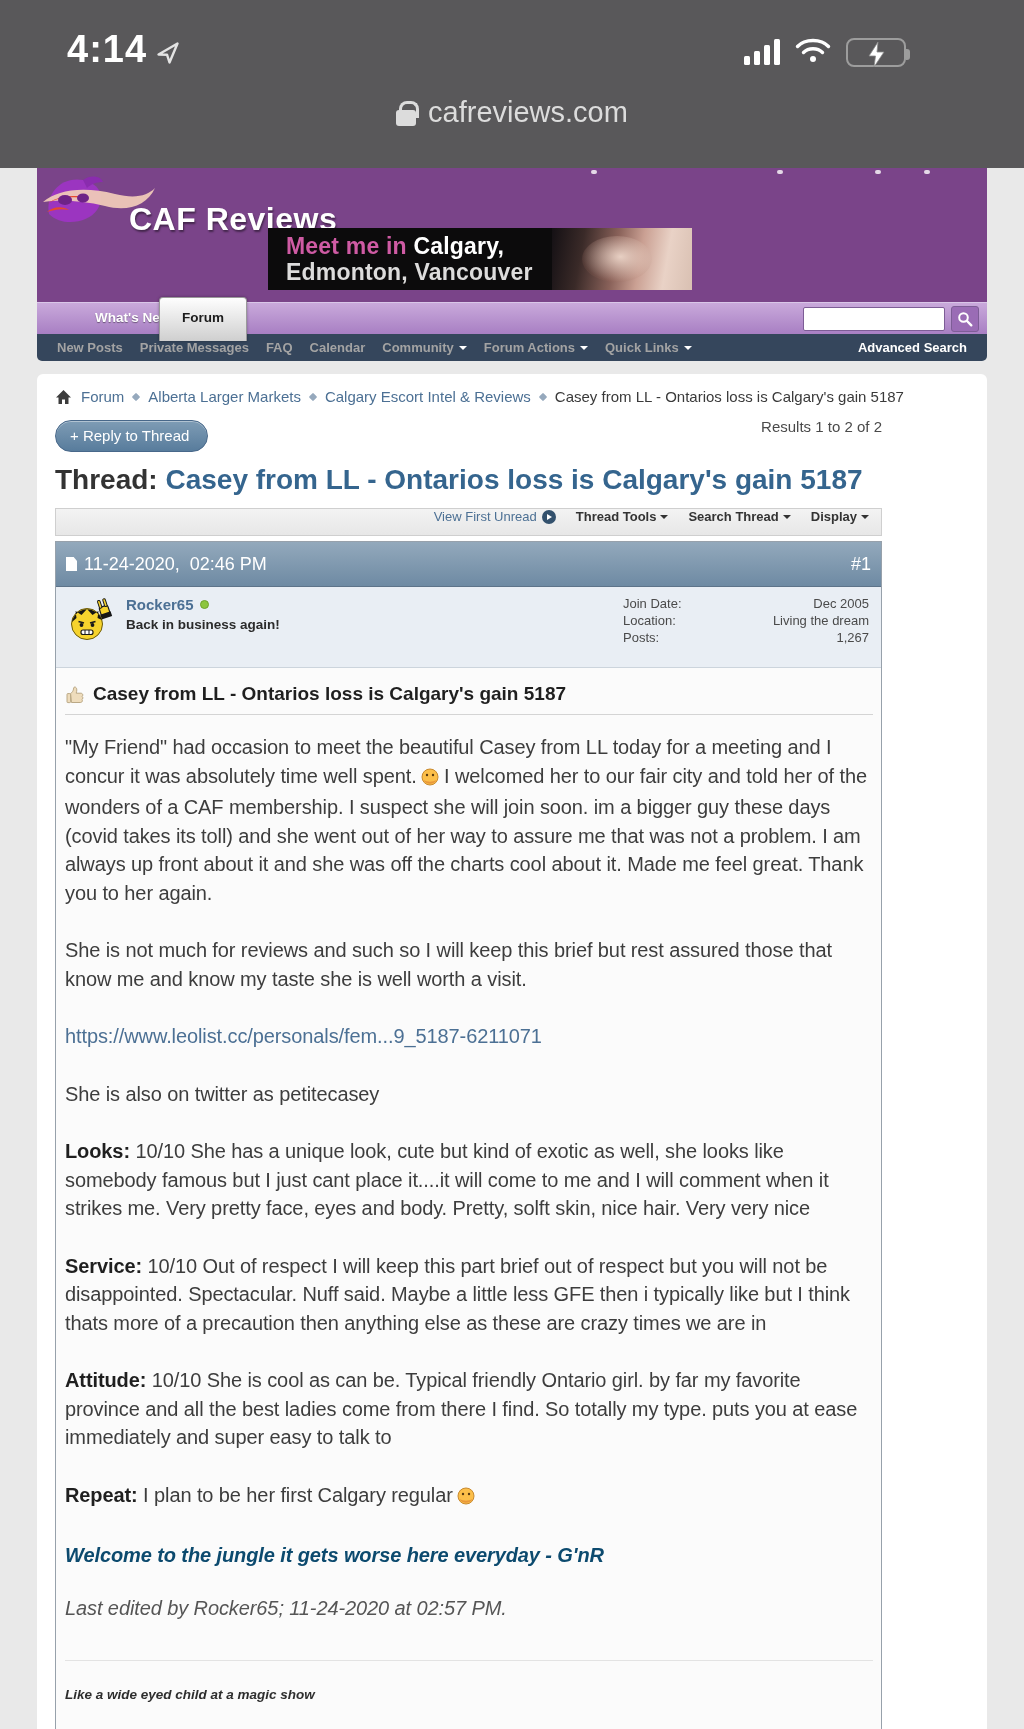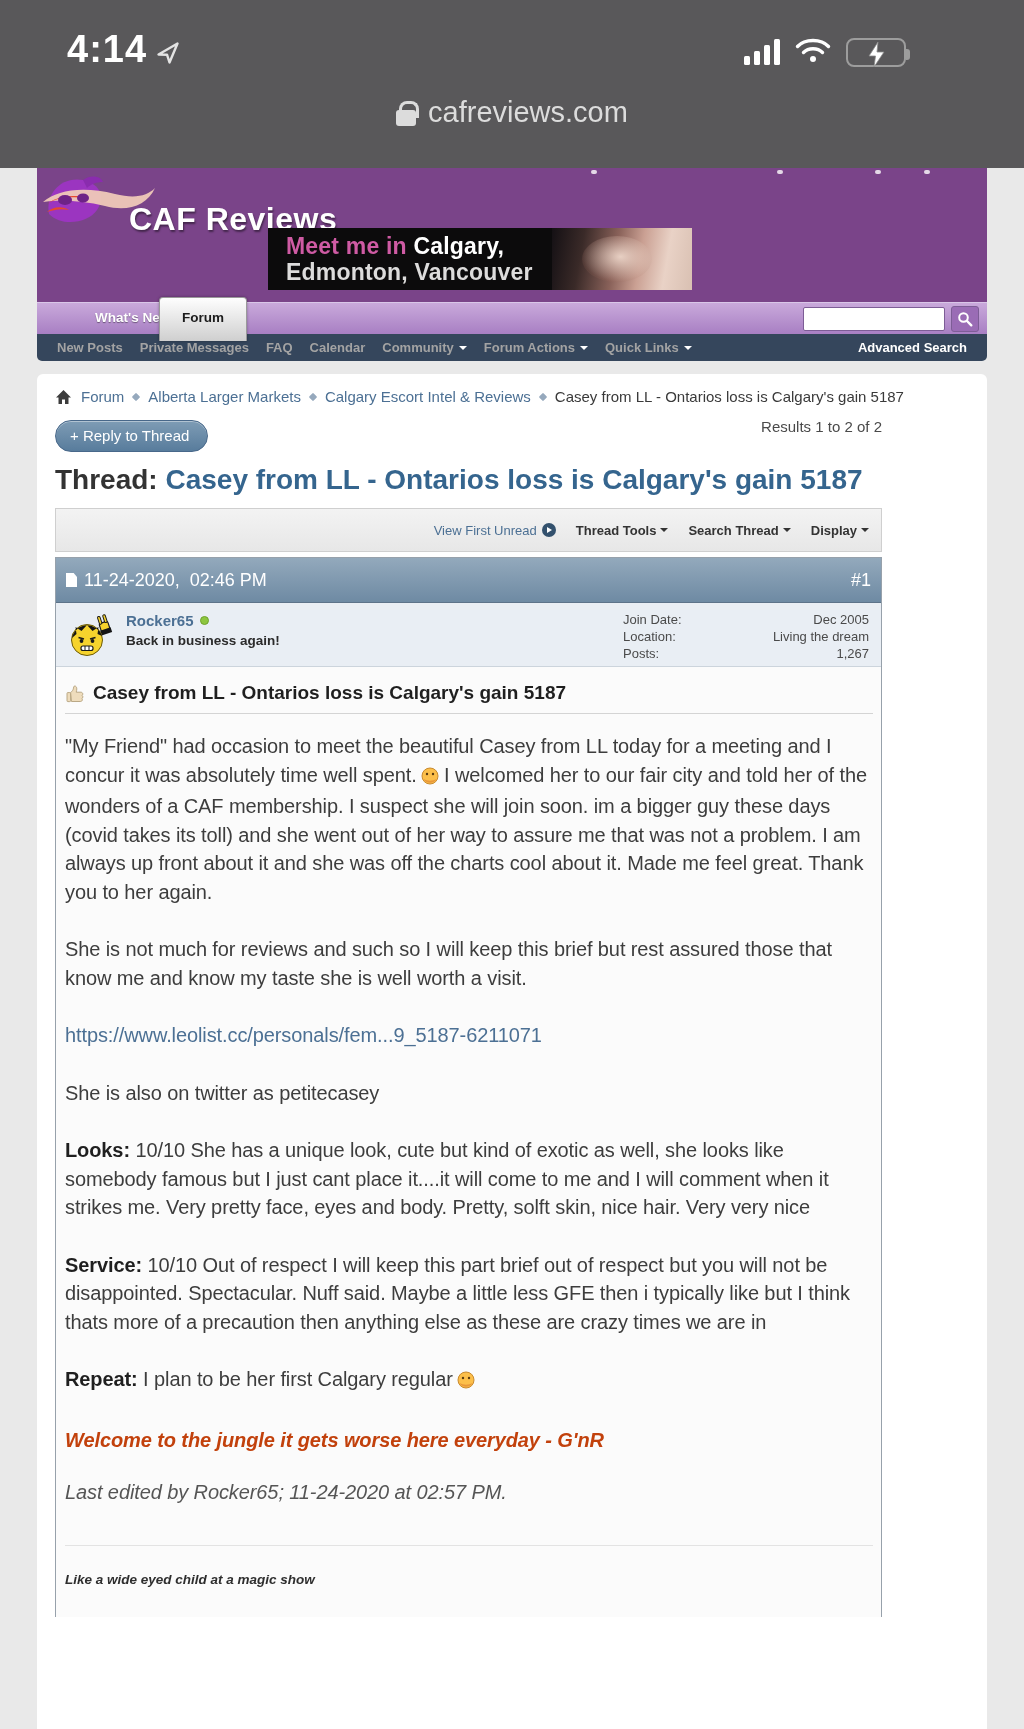--- a/index.html
+++ b/index.html
@@ -68,51 +68,51 @@
   .crumb-sep { width:6px; height:6px; background:#96a9bd; transform:rotate(45deg); border-radius:1px; flex:0 0 auto; }
 
   .replyrow { position:relative; margin-top:13px; height:36px; }
   .reply-btn { position:absolute; left:0; top:2px; padding:6px 18px 7px 14px; background:linear-gradient(#7e9cb5,#587c9c);
     border:1px solid #48688a; border-radius:16px; color:#fff; font-size:15px; box-shadow:inset 0 1px 0 rgba(255,255,255,.4); cursor:pointer; }
   .results { position:absolute; right:0; top:0; color:#4a4a4a; font-size:15px; }
 
   .threadtitle { margin-top:10px; font-size:28px; font-weight:bold; color:#333; }
   .threadtitle .t-link { color:#35658e; cursor:pointer; }
 
-  .toolbar { margin-top:12px; height:44px; background:linear-gradient(#f3f3f3,#e7e7e7); border:1px solid #cfcfcf;
-    display:flex; align-items:center; justify-content:flex-end; gap:20px; padding:0 12px; font-size:13px; color:#333; }
+  .toolbar { margin-top:12px; height:28px; background:linear-gradient(#f3f3f3,#e7e7e7); border:1px solid #cfcfcf;
+    display:flex; align-items:flex-start; justify-content:flex-end; gap:20px; padding:0 12px; font-size:13px; color:#333; }
   .tb-link { color:#4c7094; display:flex; align-items:center; gap:5px; cursor:pointer; }
   .vfu-icon { width:14px; height:14px; border-radius:50%; background:#33516d; position:relative; display:inline-block; }
   .vfu-icon:before { content:""; position:absolute; left:5px; top:4px; border:3.5px solid transparent; border-left:5px solid #fff; }
   .tb-item { font-weight:bold; display:flex; align-items:center; gap:4px; cursor:pointer; }
 
   .post { margin-top:5px; border:1px solid #97a1ab; border-bottom:none; }
   .post-header { height:45px; background:linear-gradient(#93a9bc,#6e8aa3); border-bottom:1px solid #5d7389;
     display:flex; align-items:center; padding:0 10px; color:#fff; font-size:18px; }
   .doc-icon { width:11px; height:14px; background:#fff; clip-path:polygon(0 0,70% 0,100% 28%,100% 100%,0 100%); margin-right:7px; }
   .post-date { white-space:pre; }
   .post-num { margin-left:auto; font-size:18px; }
 
-  .userrow { background:#e9eef4; border-bottom:1px solid #ccd4dc; display:flex; padding:9px 12px 5px 12px; }
+  .userrow { background:#e9eef4; border-bottom:1px solid #ccd4dc; display:flex; padding:9px 12px 22px 12px; }
   .avatar { width:46px; height:46px; flex:0 0 auto; }
   .uinfo { margin-left:12px; }
   .uname { color:#4c7094; font-weight:bold; font-size:15px; display:flex; align-items:center; gap:6px; cursor:pointer; }
   .online-dot { width:9px; height:9px; border-radius:50%; background:#8dc63f; border:1px solid #6fa32c; display:inline-block; }
   .utitle { margin-top:4px; font-size:13.5px; font-weight:bold; color:#2b2b2b; }
   .ustats { margin-left:auto; width:246px; font-size:13px; color:#4a4a4a; display:grid; grid-template-columns:auto 1fr; row-gap:2px; }
   .ustats .val { text-align:right; }
 
   .postbody { background:#fbfbfb; padding:15px 8px 30px 9px; color:#3d3d3d; }
   .ptitle { display:flex; align-items:center; gap:7px; font-size:19px; font-weight:bold; color:#1f1f1f; }
   .ptitle-rule { border:none; border-top:1px solid #d4d4d4; margin:9px 0 18px 0; }
   .postbody p { font-size:20px; line-height:28.5px; margin:0 0 29px 0; letter-spacing:-0.1px; }
   .postbody .plink { color:#4c7094; cursor:pointer; }
   .b { font-weight:bold; color:#1f1f1f; }
   .smiley { display:inline-block; vertical-align:-3px; margin-left:4px; }
-  .sig-quote { font-size:20px; font-weight:bold; font-style:italic; color:#c2410c; margin:12px 0 24px 0 !important; }
+  .sig-quote { font-size:20px; font-weight:bold; font-style:italic; color:#0c4a6e; margin:12px 0 24px 0 !important; }
   .last-edited { font-size:16.5px; font-style:italic; color:#555; margin-bottom:38px !important; }
   .sig-rule { border:none; border-top:1px solid #e3e3e3; margin:0 0 26px 0; }
   .signature { font-size:13.5px; font-weight:bold; font-style:italic; color:#2e2e2e; }
 </style>
 </head>
 <body>
 
 <div class="screen">
 
   <div class="statusbar">
@@ -326,20 +326,21 @@
             <p>She is not much for reviews and such so I will keep this brief but rest assured those that know me and know my taste she is well worth a visit.</p>
 
             <p><span class="plink">https://www.leolist.cc/personals/fem...9_5187-6211071</span></p>
 
             <p>She is also on twitter as petitecasey</p>
 
             <p><span class="b">Looks:</span><span> 10/10 She has a unique look, cute but kind of exotic as well, she looks like somebody famous but I just cant place it....it will come to me and I will comment when it strikes me. Very pretty face, eyes and body. Pretty, solft skin, nice hair. Very very nice</span></p>
 
             <p><span class="b">Service:</span><span> 10/10 Out of respect I will keep this part brief out of respect but you will not be disappointed. Spectacular. Nuff said. Maybe a little less GFE then i typically like but I think thats more of a precaution then anything else as these are crazy times we are in</span></p>
 
+            <p><span class="b">Attitude:</span><span> 10/10 She is cool as can be. Typical friendly Ontario girl. by far my favorite province and all the best ladies come from there I find. So totally my type. puts you at ease immediately and super easy to talk to</span></p>
 
             <p><span class="b">Repeat:</span><span> I plan to be her first Calgary regular</span><span class="smiley"><svg width="18" height="18" viewBox="0 0 18 18">
                     <circle cx="9" cy="9" r="8" fill="#fcbf4a" stroke="#c98a2e"></circle>
                     <path d="M2.2 12 a8 8 0 0 0 13.6 0 q-6.8 3.4 -13.6 0 z" fill="#e8973a"></path>
                     <circle cx="6" cy="7" r="1.2" fill="#5a3a10"></circle>
                     <circle cx="12" cy="7" r="1.2" fill="#5a3a10"></circle>
                   </svg></span></p>
 
             <p class="sig-quote">Welcome to the jungle it gets worse here everyday - G'nR</p>
 

